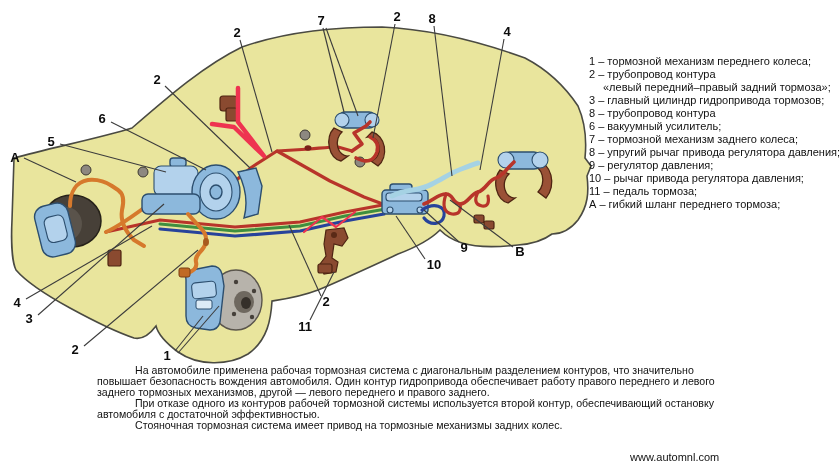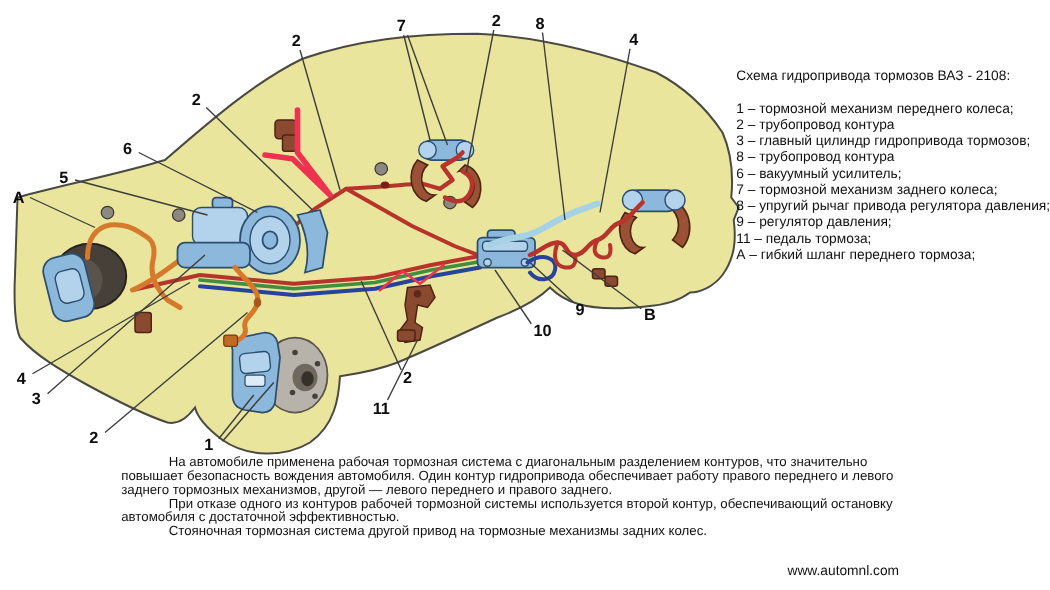--- a/index.html
+++ b/index.html
@@ -210,36 +210,37 @@
         <text x="29" y="323" class="callout-label">3</text>
         <line x1="84" y1="346" x2="198" y2="250" class="leader"></line>
         <text x="75" y="354" class="callout-label">2</text>
         <line x1="175" y1="351" x2="203" y2="316" class="leader"></line>
         <line x1="178" y1="353" x2="219" y2="306" class="leader"></line>
         <text x="167" y="360" class="callout-label">1</text>
       </g>
   </svg>
 
   <div class="legend">
-    <p class="legend-title">Схема гидропривода тормозов ВАЗ - 2108:</p>
     <div>
         <div class="legend-line">1 – тормозной механизм переднего колеса;</div>
         <div class="legend-line">2 – трубопровод контура</div>
+        <div class="legend-line indent">«левый передний–правый задний тормоза»;</div>
         <div class="legend-line">3 – главный цилиндр гидропривода тормозов;</div>
         <div class="legend-line">8 – трубопровод контура</div>
         <div class="legend-line">6 – вакуумный усилитель;</div>
         <div class="legend-line">7 – тормозной механизм заднего колеса;</div>
         <div class="legend-line">8 – упругий рычаг привода регулятора давления;</div>
         <div class="legend-line">9 – регулятор давления;</div>
+        <div class="legend-line">10 – рычаг привода регулятора давления;</div>
         <div class="legend-line">11 – педаль тормоза;</div>
         <div class="legend-line">А – гибкий шланг переднего тормоза;</div>
       </div>
   </div>
 
   <div class="desc">
       <p>На автомобиле применена рабочая тормозная система с диагональным разделением контуров, что значительно повышает безопасность вождения автомобиля. Один контур гидропривода обеспечивает работу правого переднего и левого заднего тормозных механизмов, другой — левого переднего и правого заднего.</p>
       <p>При отказе одного из контуров рабочей тормозной системы используется второй контур, обеспечивающий остановку автомобиля с достаточной эффективностью.</p>
-      <p>Стояночная тормозная система другой привод на тормозные механизмы задних колес.</p>
+      <p>Стояночная тормозная система имеет привод на тормозные механизмы задних колес.</p>
     </div>
 
   <div class="footer">www.automnl.com</div>
 
 </div>
 
 </body></html>

